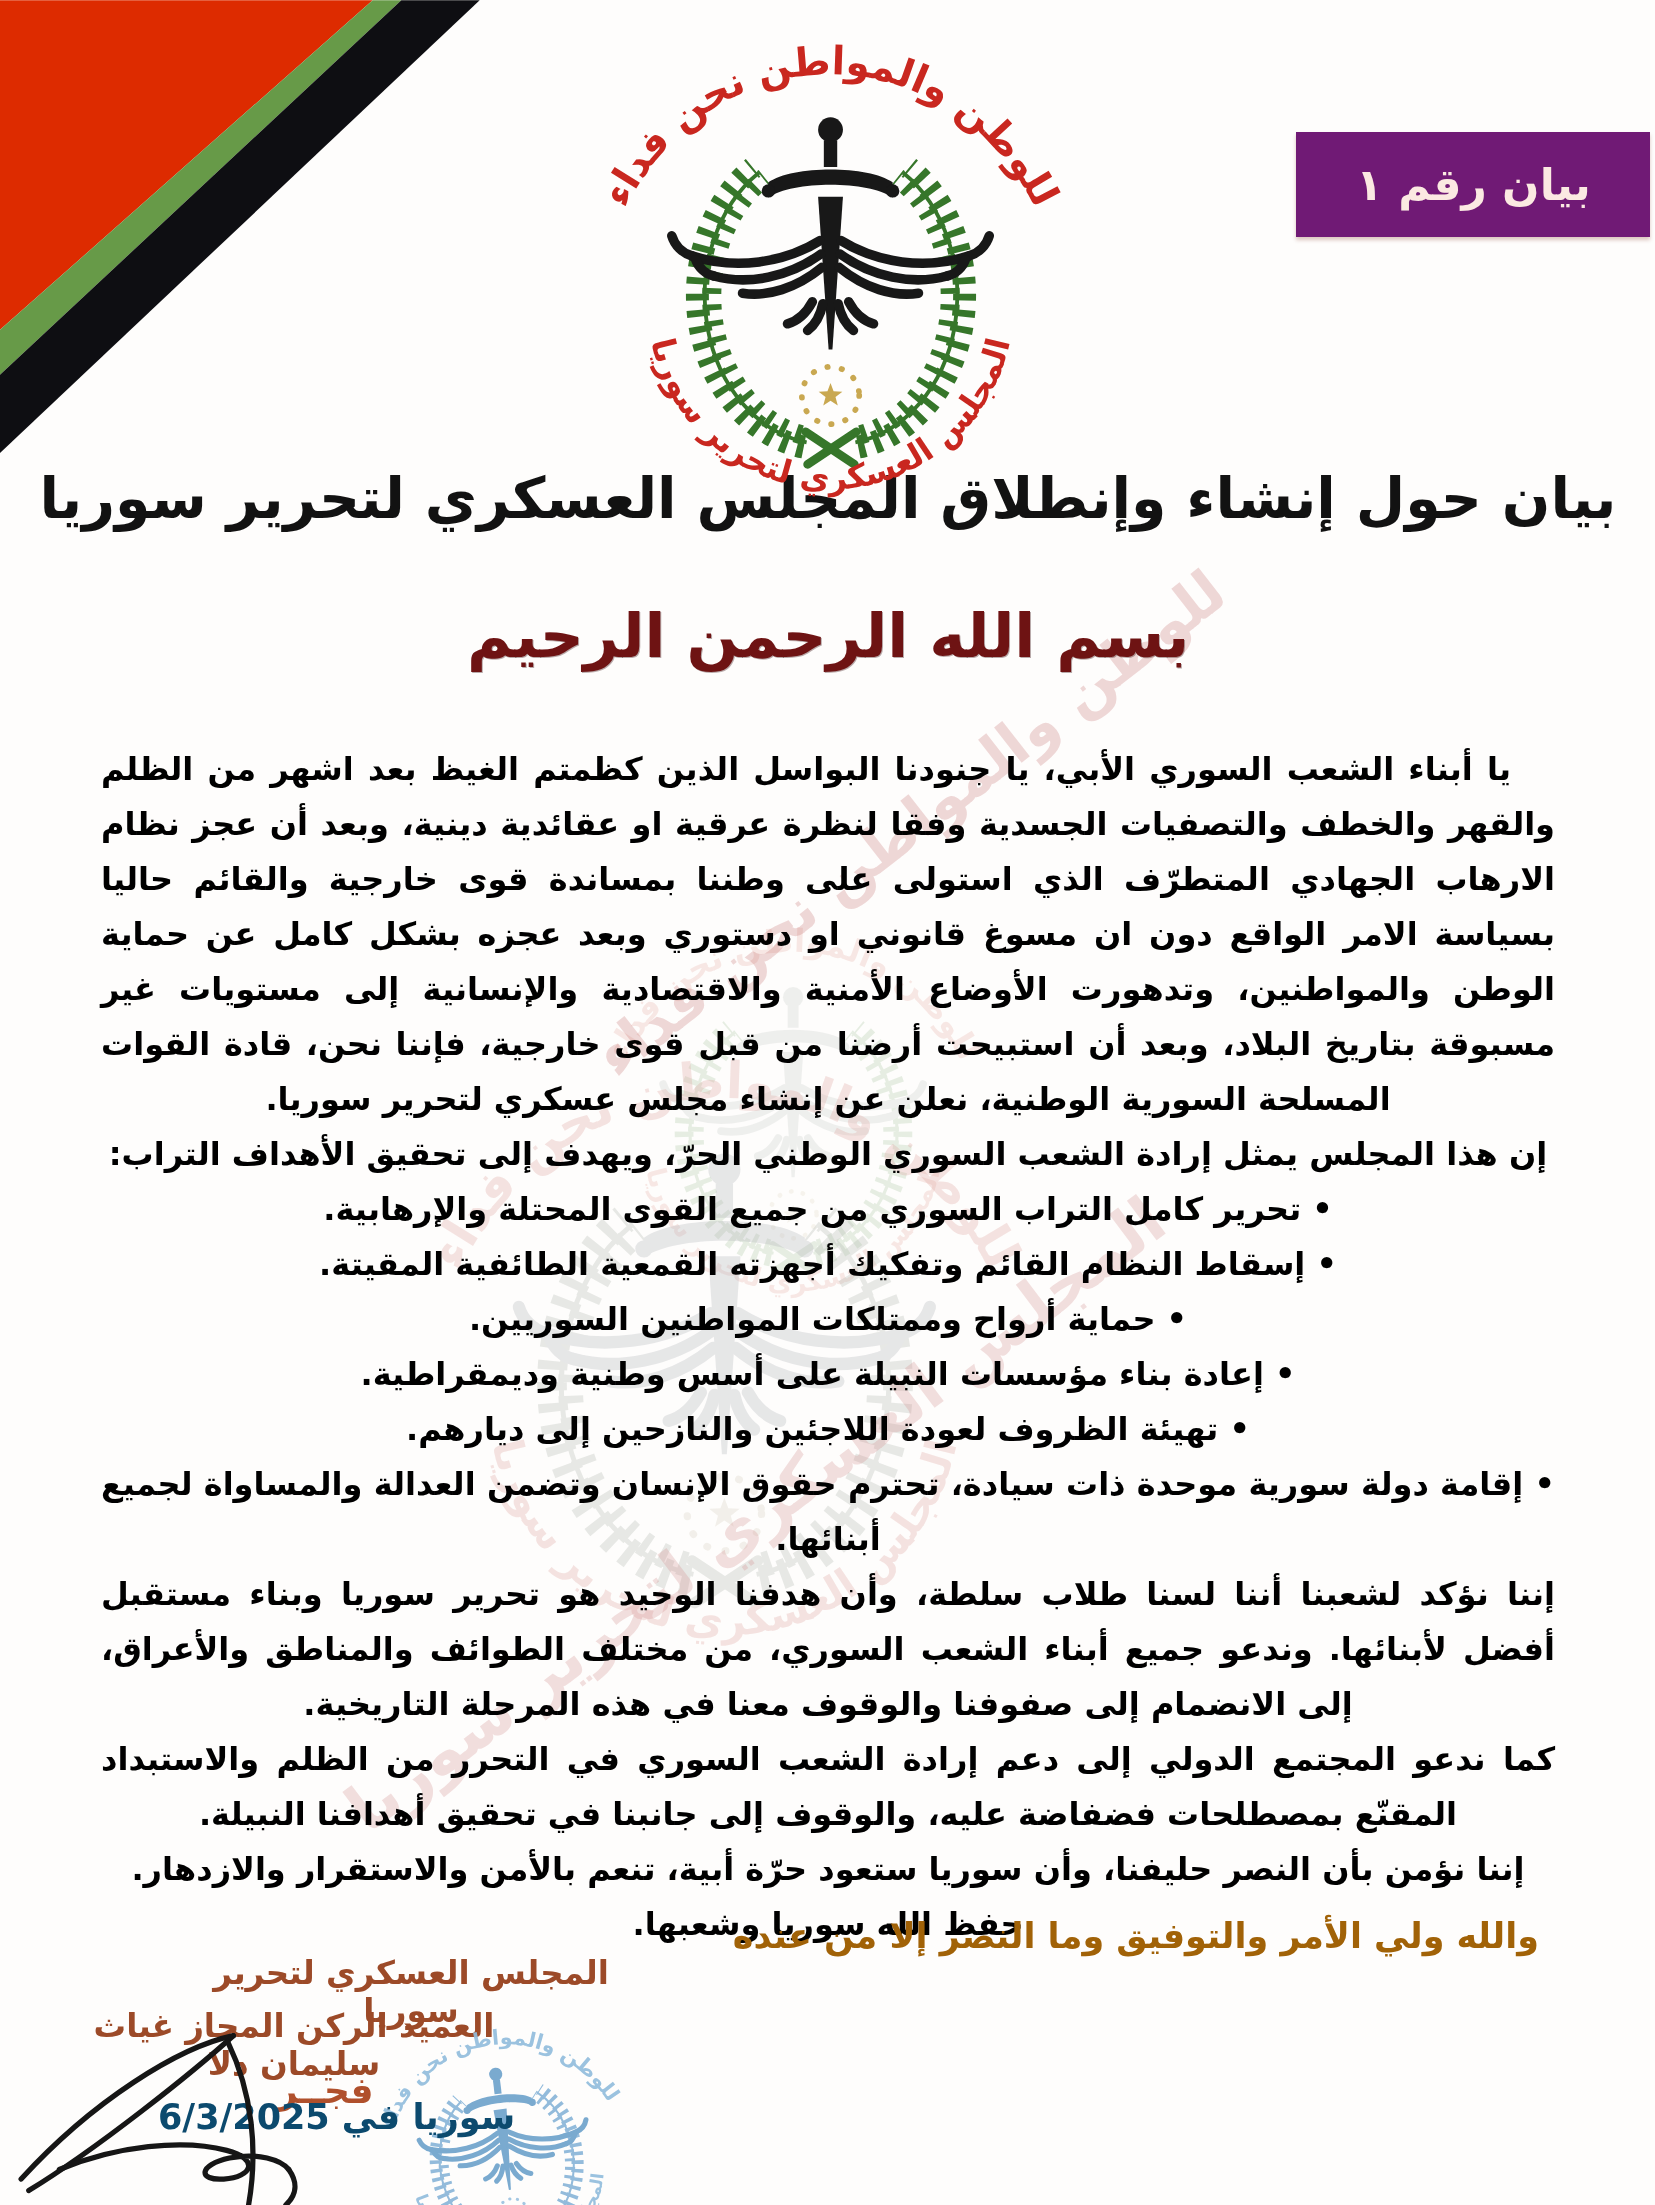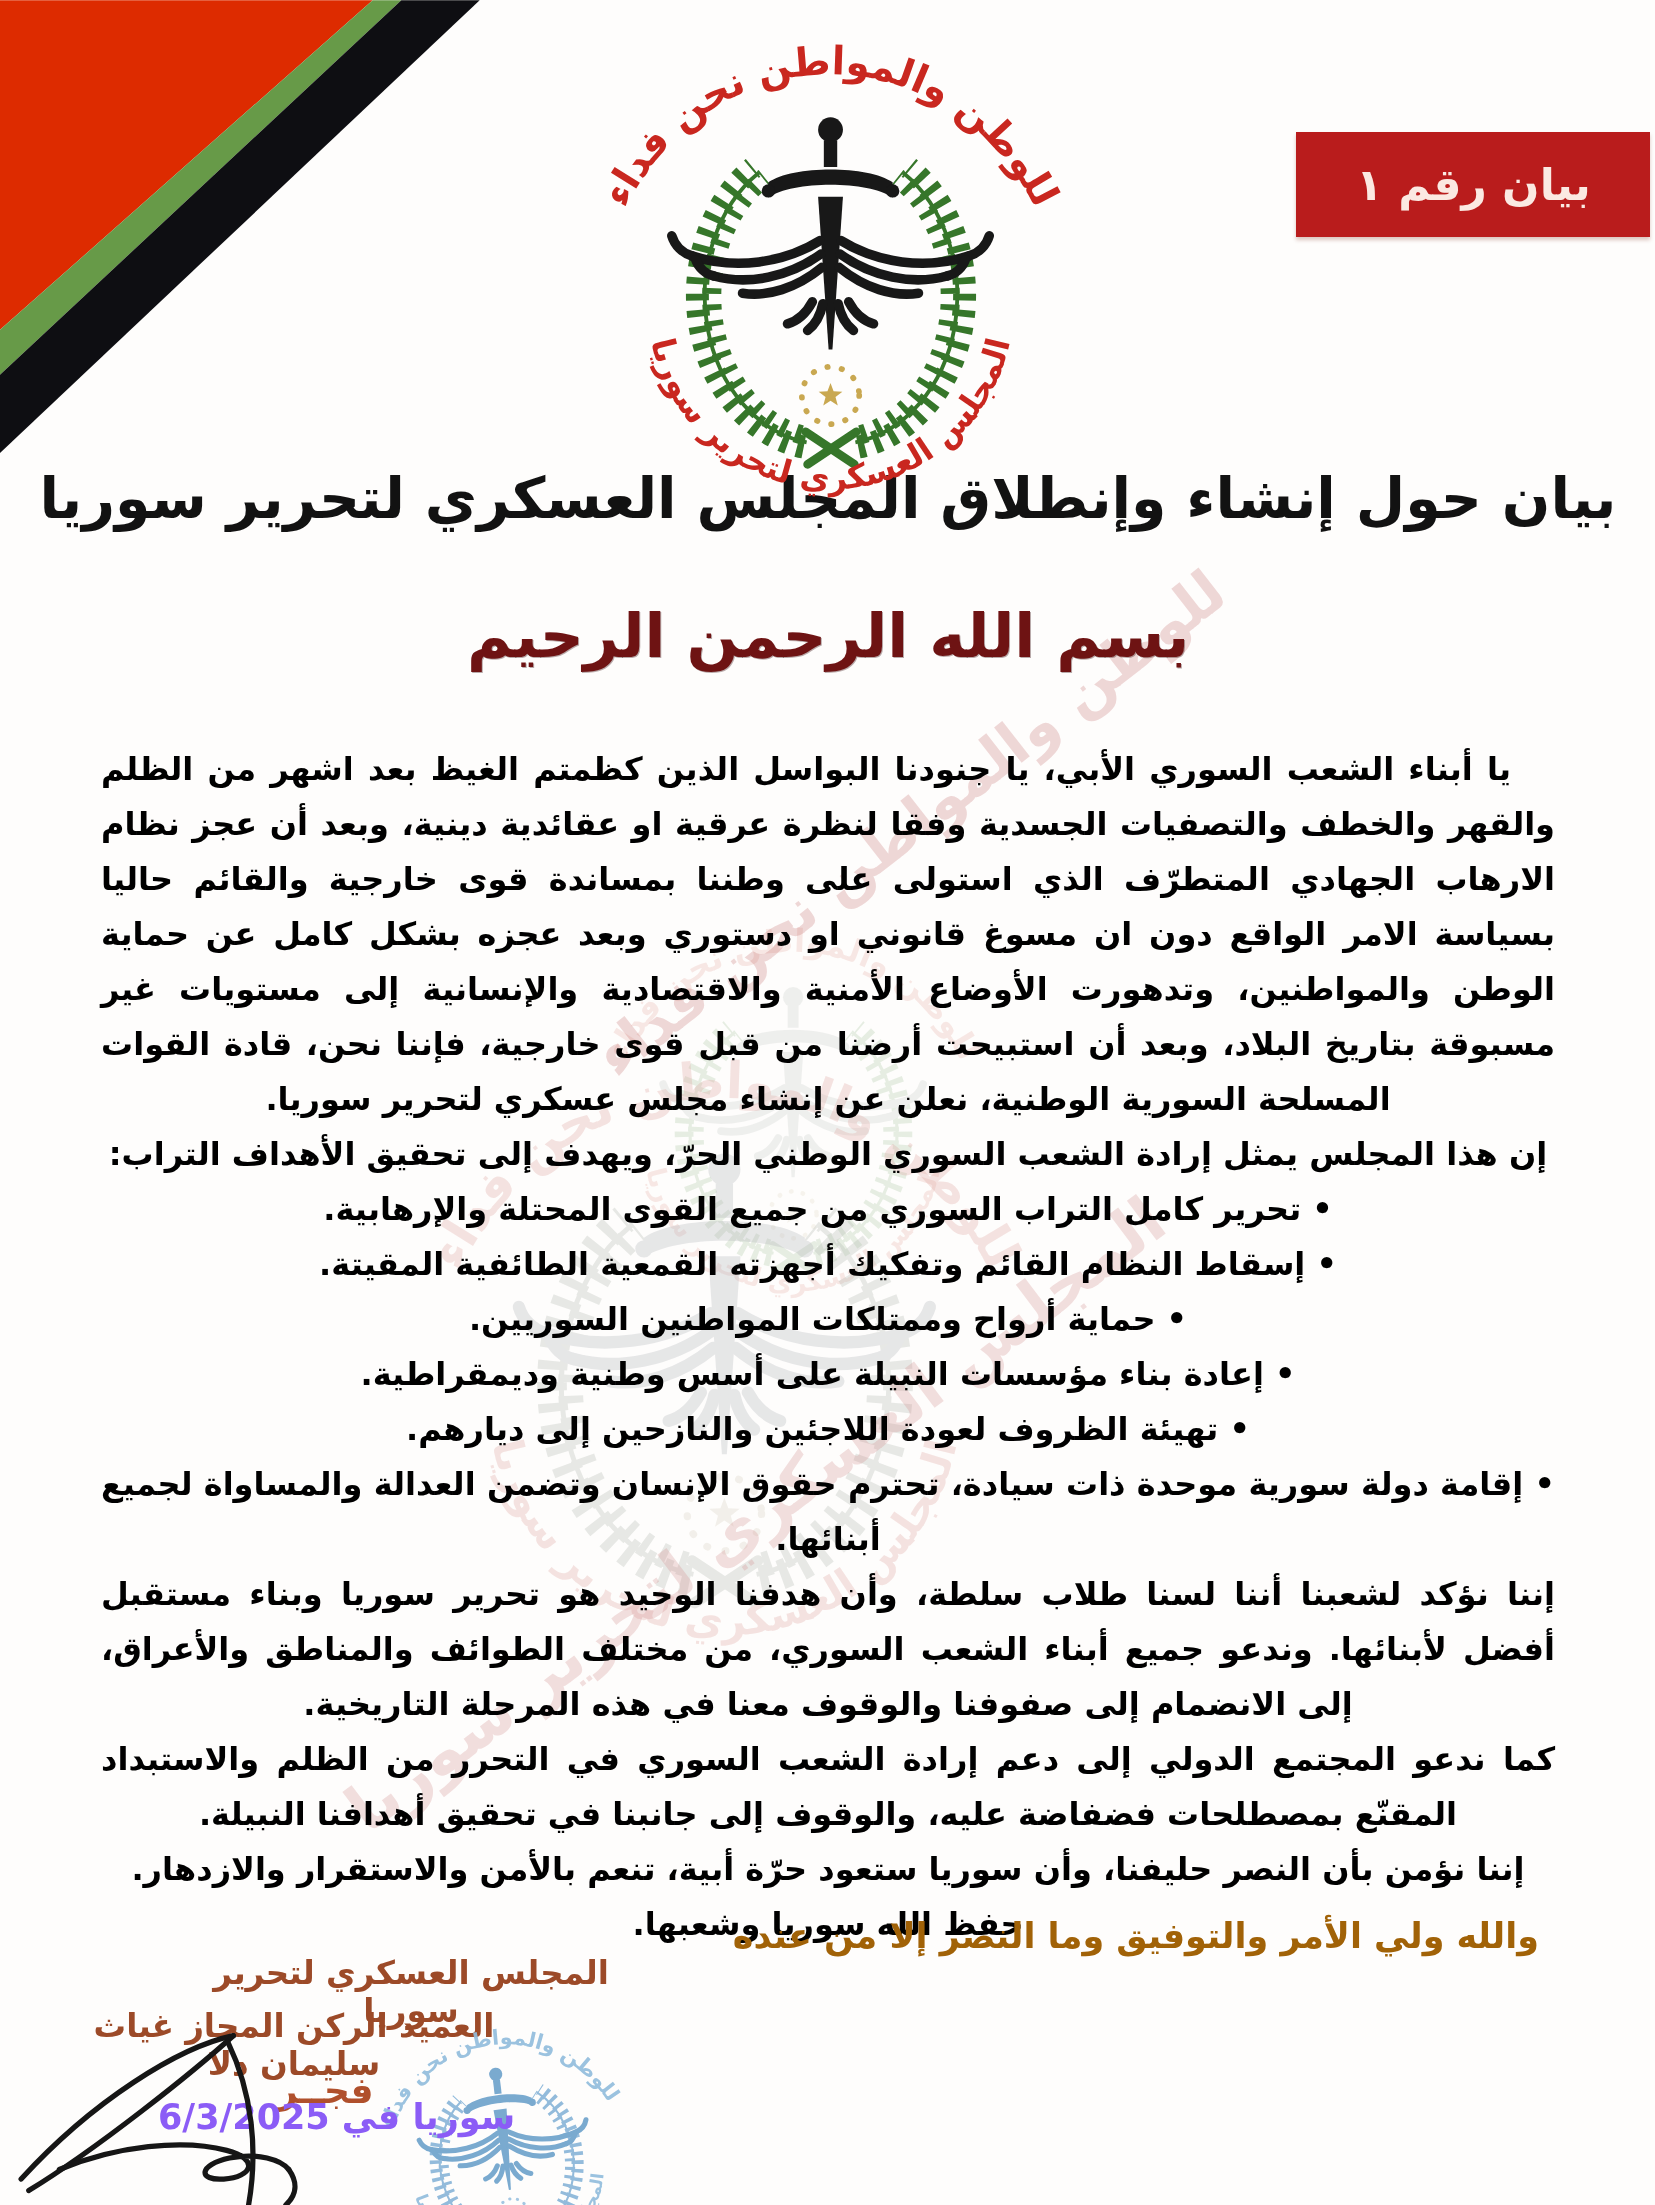--- a/index.html
+++ b/index.html
@@ -13,21 +13,21 @@
   }
   .page *{box-sizing:border-box;}
   svg{overflow:visible;}
 
   
   .corner{position:absolute;left:0;top:0;width:516px;height:459px;z-index:5;}
 
   
   .banner{
     position:absolute;top:132px;right:5.7px;width:354px;height:105px;
-    background:#b91c1c;color:#fbe9e2;
+    background:#701a75;color:#fbe9e2;
     display:flex;align-items:center;justify-content:center;
     font-size:44px;font-weight:700;z-index:5;
     box-shadow:0 2.9px 3.8px rgba(120,30,10,.25);
   }
 
   
   .emblem-svg{position:absolute;z-index:4;}
   .main-logo{left:580px;top:15.3px;width:502px;height:478px;
     --leaf:#36762a;--ink:#181818;--arc:#c9271f;--star:#c9a851;}
   .wm-logo-sm{left:588px;top:903px;width:411px;height:392px;z-index:1;opacity:.13;
@@ -80,21 +80,21 @@
   }
 
   
   .sig-org{position:absolute;top:1954px;left:191px;width:440px;z-index:3;
     text-align:center;font-size:32.5px;font-weight:700;color:#9c4a28;}
   .sig-name{position:absolute;top:2007px;left:55px;width:478px;z-index:3;
     text-align:center;font-size:32.5px;font-weight:700;color:#9c4a28;}
   .sig-code{position:absolute;top:2070px;left:277px;z-index:7;
     font-size:36px;font-weight:700;color:#b0502c;}
   .sig-date{position:absolute;top:2097px;left:158px;z-index:7;
-    font-size:35px;font-weight:700;color:#8b5cf6;white-space:nowrap;}
+    font-size:35px;font-weight:700;color:#0c4a6e;white-space:nowrap;}
   .signature{position:absolute;left:1.9px;top:2026px;width:411px;height:179px;z-index:8;}
   .sigstroke{fill:none;stroke:#161616;stroke-width:5.5;stroke-linecap:round;}
 </style>
 </head>
 <body>
 
 <div class="page">
 
   <svg width="0" height="0" style="position:absolute" aria-hidden="true">
     <defs>

